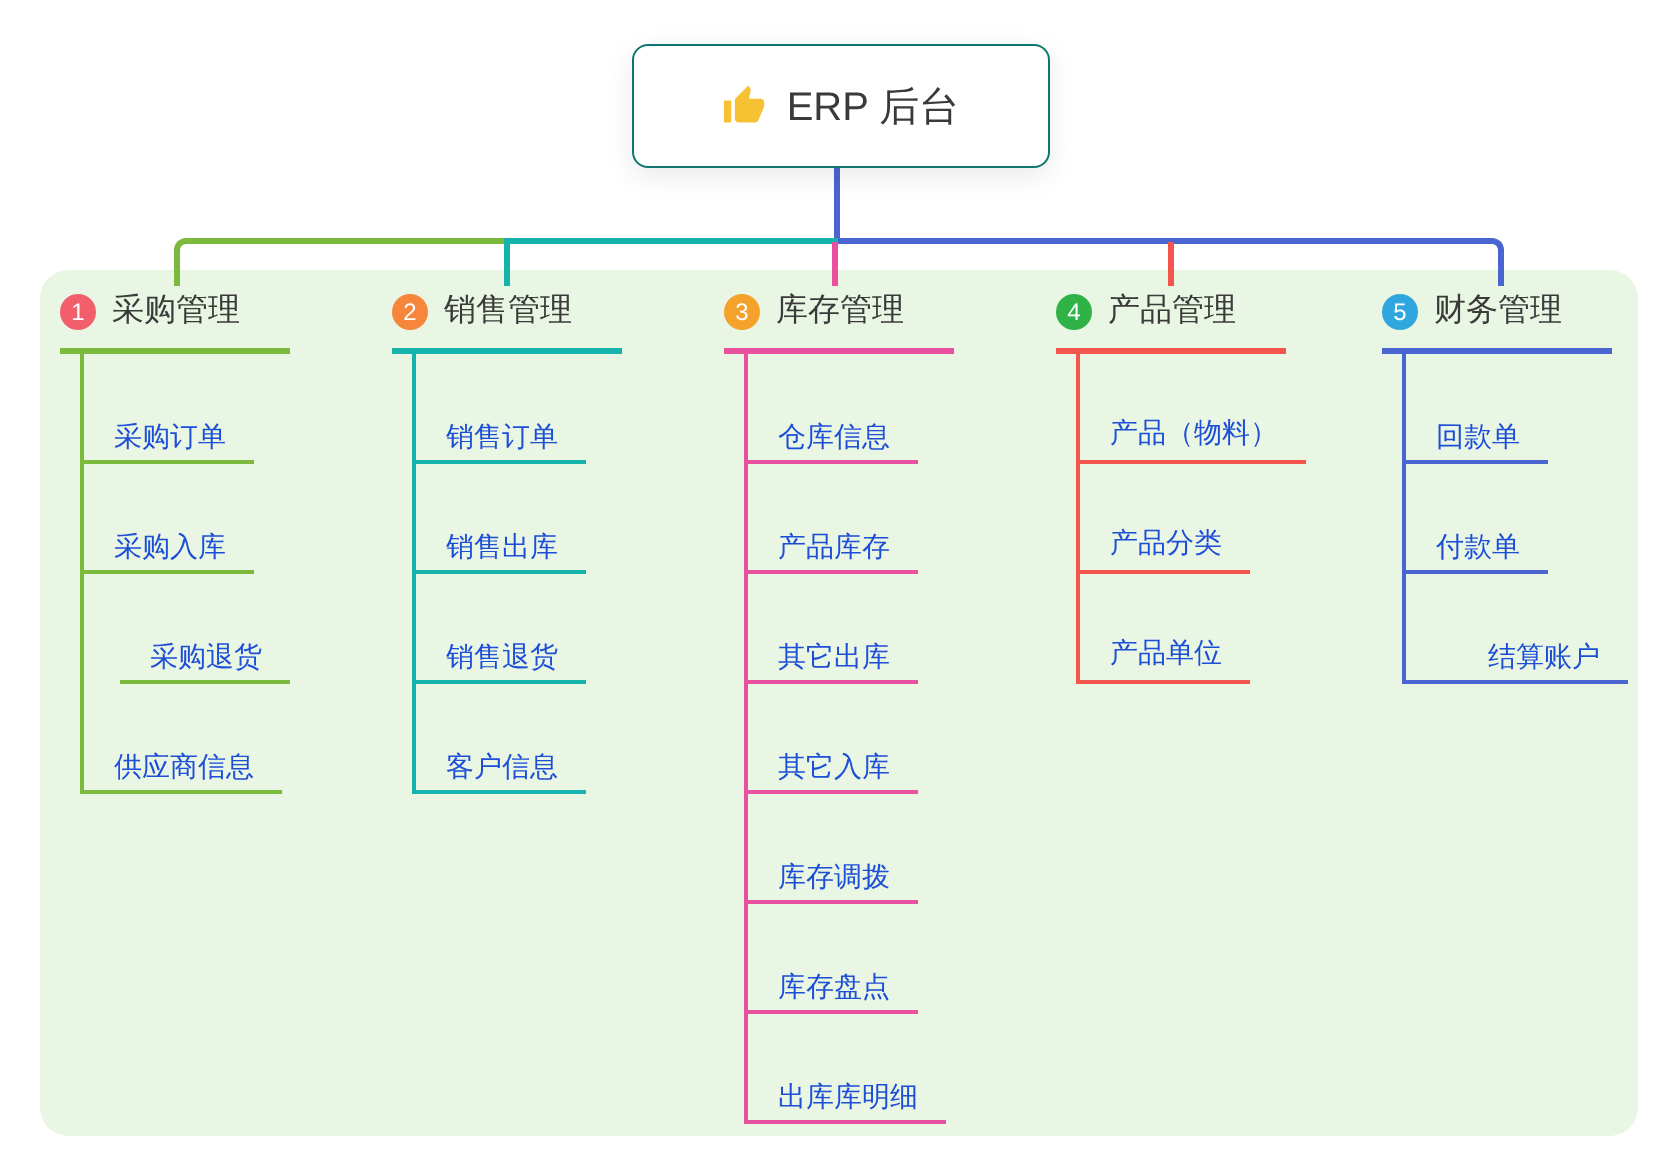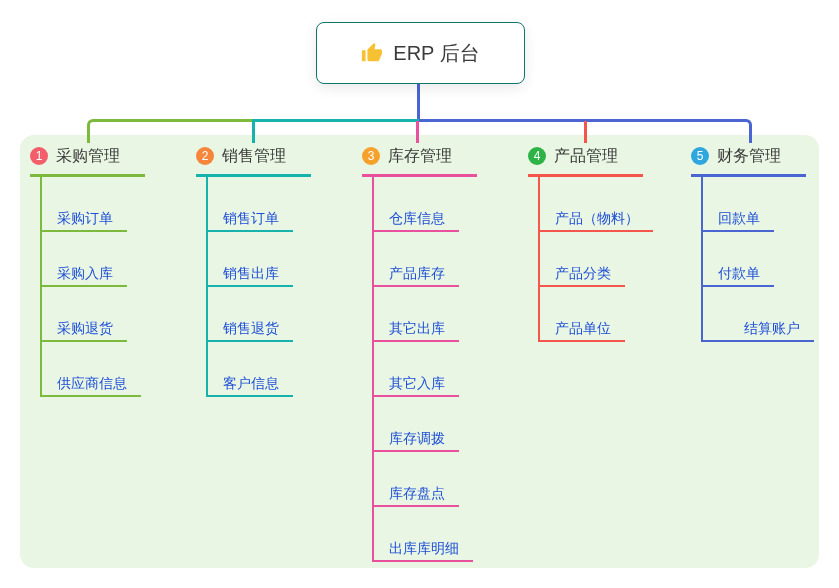--- a/index.html
+++ b/index.html
@@ -61,21 +61,21 @@
     <div class="vline" style="left: 416px; top: 121px; height: 22px; background: rgb(233, 80, 158);"></div>
     <div class="vline" style="left: 584px; top: 121px; height: 22px; background: rgb(244, 86, 78);"></div>
     <div class="branch-col" style="left: 30px;">
       <div class="branch-header" style="border-bottom-color: rgb(124, 186, 61);">
         <span class="badge" style="background: rgb(242, 95, 107);">1</span>
         <span>采购管理</span>
       </div>
       <div class="branch-children" style="border-left-color: rgb(124, 186, 61);">
         <div class="node" style="border-bottom-color: rgb(124, 186, 61);">采购订单</div>
         <div class="node" style="border-bottom-color: rgb(124, 186, 61);">采购入库</div>
-        <div class="node" style="border-bottom-color: rgb(124, 186, 61);">采购退货</div>
+        <div class="node" style="border-bottom-color: rgb(124, 186, 61); margin-left: 18px;">采购退货</div>
         <div class="node" style="border-bottom-color: rgb(124, 186, 61);">供应商信息</div>
       </div>
     </div>
     <div class="branch-col" style="left: 196px;">
       <div class="branch-header" style="border-bottom-color: rgb(22, 179, 172);">
         <span class="badge" style="background: rgb(246, 134, 60);">2</span>
         <span>销售管理</span>
       </div>
       <div class="branch-children" style="border-left-color: rgb(22, 179, 172);">
         <div class="node" style="border-bottom-color: rgb(22, 179, 172);">销售订单</div>
@@ -97,21 +97,21 @@
         <div class="node" style="border-bottom-color: rgb(233, 80, 158);">库存调拨</div>
         <div class="node" style="border-bottom-color: rgb(233, 80, 158);">库存盘点</div>
         <div class="node" style="border-bottom-color: rgb(233, 80, 158);">出库库明细</div>
       </div>
     </div>
     <div class="branch-col" style="left: 528px;">
       <div class="branch-header" style="border-bottom-color: rgb(244, 86, 78);">
         <span class="badge" style="background: rgb(47, 179, 71);">4</span>
         <span>产品管理</span>
       </div>
-      <div class="branch-children" style="border-left-color: rgb(244, 86, 78);">
+      <div class="branch-children" style="border-left-color: rgb(244, 86, 78); font-family: Liberation Serif, serif;">
         <div class="node" style="border-bottom-color: rgb(244, 86, 78);">产品（物料）</div>
         <div class="node" style="border-bottom-color: rgb(244, 86, 78);">产品分类</div>
         <div class="node" style="border-bottom-color: rgb(244, 86, 78);">产品单位</div>
       </div>
     </div>
     <div class="branch-col" style="left: 691px;">
       <div class="branch-header" style="border-bottom-color: rgb(74, 101, 209);">
         <span class="badge" style="background: rgb(47, 167, 222);">5</span>
         <span>财务管理</span>
       </div>

